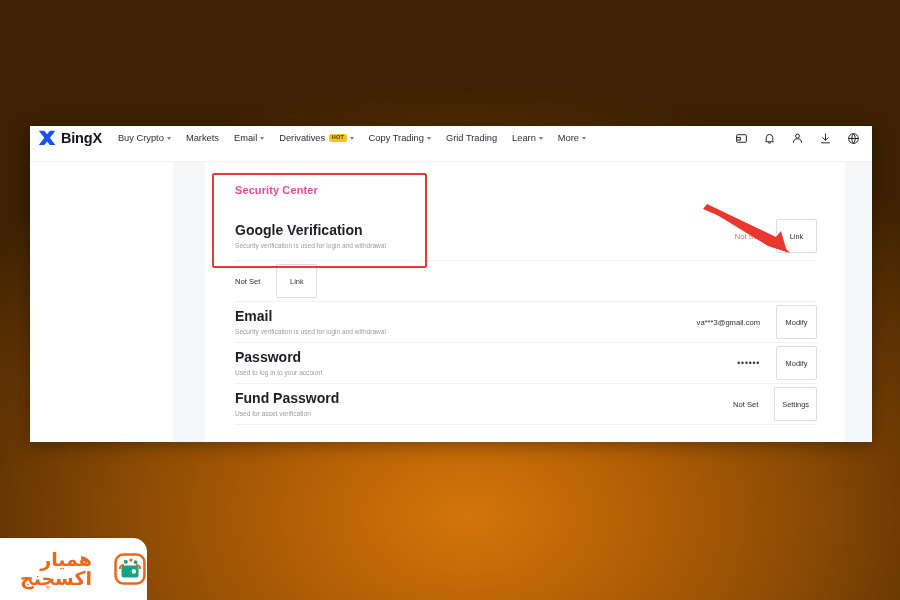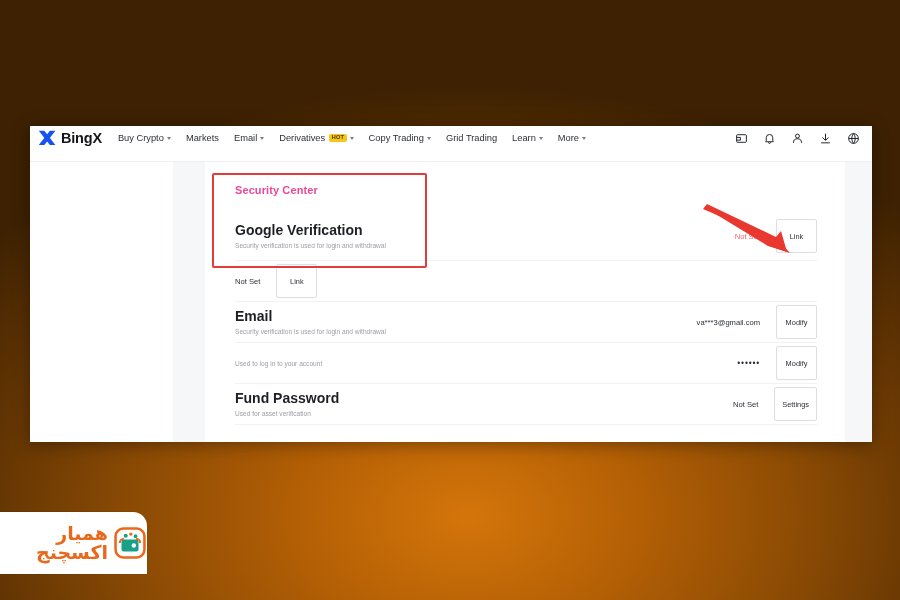--- a/index.html
+++ b/index.html
@@ -103,23 +103,23 @@
     position:absolute; left:212px; top:173px; width:215px; height:95px;
     border:2.5px solid #e23b3b; border-radius:2px;
     pointer-events:none; z-index:30;
   }
   #annot-arrow {
     position:absolute; left:695px; top:200px; width:110px; height:60px;
     z-index:30; pointer-events:none;
   }
   
   #watermark {
-    position:absolute; left:0px; top:512px; width:147px; height:62px;
+    position:absolute; left:0px; top:538px; width:147px; height:62px;
     background:#ffffff; border-radius:0 14px 0 0;
-    display:flex; align-items:center; justify-content:center; gap:5px;
+    display:flex; align-items:center; justify-content:center; gap:21px;
     box-shadow:0 0 0 1px rgba(0,0,0,0.03);
     z-index:40;
   }
   #wm-text {
     font-size:19px; color:#e8691b; font-weight:bold; direction:rtl;
     font-family:"DejaVu Sans", sans-serif; line-height:1;
   }
   #wm-icon { width:34px; height:34px; flex:0 0 auto; }
   #wm-icon svg { display:block; width:100%; height:100%; }
 </style>
@@ -239,20 +239,21 @@
           <div class="row-left">
             <div class="row-title">Email</div>
             <div class="row-desc">Security verification is used for login and withdrawal</div>
           </div>
           <div class="row-status">va***3@gmail.com</div>
           <div class="row-btn">Modify</div>
         </div>
 
         <div class="row">
           <div class="row-left">
+            <div class="row-title">Password</div>
             <div class="row-desc">Used to log in to your account</div>
           </div>
           <div class="row-status dots">••••••</div>
           <div class="row-btn">Modify</div>
         </div>
 
         <div class="row">
           <div class="row-left">
             <div class="row-title">Fund Password</div>
             <div class="row-desc">Used for asset verification</div>

